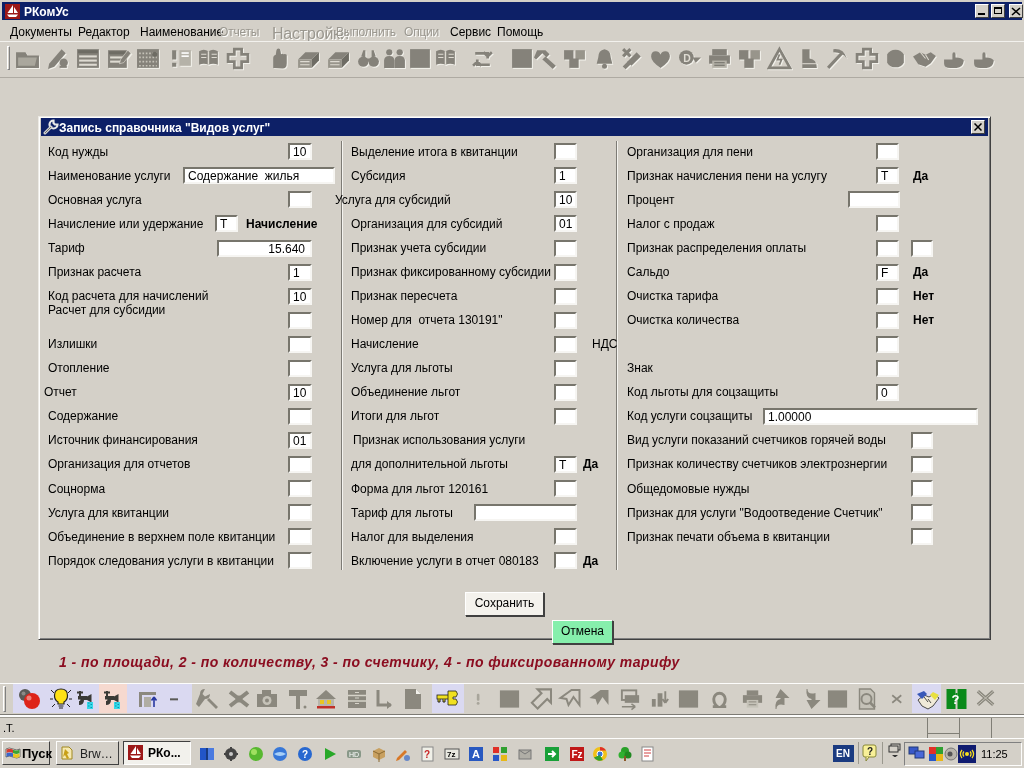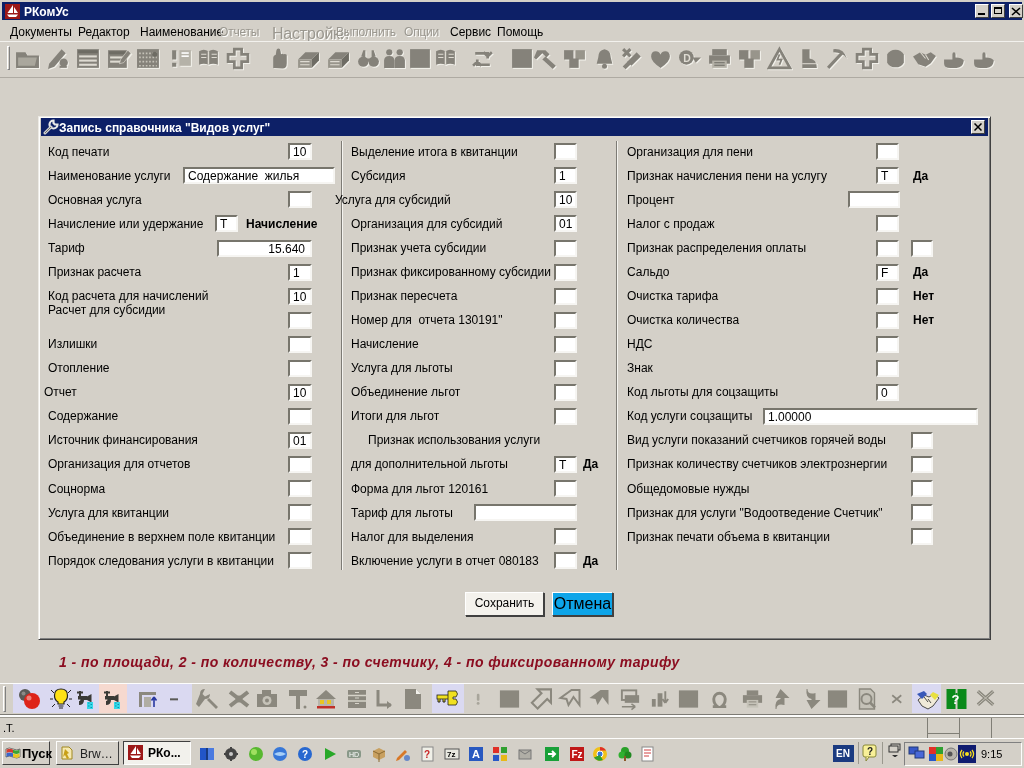--- a/index.html
+++ b/index.html
@@ -195,21 +195,21 @@
   </svg>
 <div class="ab" style="left:59px;top:121px;font-size:12px;font-weight:bold;color:#fff">Запись справочника "Видов услуг"</div>
 <div class="ab" style="left:971px;top:120px;width:14px;height:14px;background:#d4d0c8;border:1px solid;border-color:#fff #404040 #404040 #fff"></div>
 <svg width="8" height="8" viewBox="0 0 8 8" style="position:absolute;left:974px;top:123px">
     <path d="M0.5 0.5 L7.5 7.5 M7.5 0.5 L0.5 7.5" stroke="#000" stroke-width="1.5"></path>
   </svg>
 <div class="ab" style="left:341px;top:141px;width:1px;height:429px;background:#7d7b75"></div>
 <div class="ab" style="left:342px;top:141px;width:1px;height:429px;background:#f4f3ef"></div>
 <div class="ab" style="left:616px;top:141px;width:1px;height:429px;background:#7d7b75"></div>
 <div class="ab" style="left:617px;top:141px;width:1px;height:429px;background:#f4f3ef"></div>
-<div class="lbl" style="left:48px;top:145px">Код печати</div>
+<div class="lbl" style="left:48px;top:145px">Код нужды</div>
 <div class="lbl" style="left:48px;top:169px">Наименование услуги</div>
 <div class="lbl" style="left:48px;top:193px">Основная услуга</div>
 <div class="lbl" style="left:48px;top:217px">Начисление или удержание</div>
 <div class="lbl" style="left:48px;top:241px">Тариф</div>
 <div class="lbl" style="left:48px;top:265px">Признак расчета</div>
 <div class="lbl" style="left:48px;top:289px">Код расчета для начислений</div>
 <div class="lbl" style="left:48px;top:303px">Расчет для субсидии</div>
 <div class="lbl" style="left:48px;top:337px">Излишки</div>
 <div class="lbl" style="left:48px;top:361px">Отопление</div>
 <div class="lbl" style="left:44px;top:385px">Отчет</div>
@@ -244,21 +244,21 @@
 <div class="lbl" style="left:335px;top:193px">Услуга для субсидий</div>
 <div class="lbl" style="left:351px;top:217px">Организация для субсидий</div>
 <div class="lbl" style="left:351px;top:241px">Признак учета субсидии</div>
 <div class="lbl" style="left:351px;top:265px">Признак фиксированному субсидии</div>
 <div class="lbl" style="left:351px;top:289px">Признак пересчета</div>
 <div class="lbl" style="left:351px;top:313px">Номер для&nbsp; отчета 130191"</div>
 <div class="lbl" style="left:351px;top:337px">Начисление</div>
 <div class="lbl" style="left:351px;top:361px">Услуга для льготы</div>
 <div class="lbl" style="left:351px;top:385px">Объединение льгот</div>
 <div class="lbl" style="left:351px;top:409px">Итоги для льгот</div>
-<div class="lbl" style="left:368px;top:433px">Признак использования услуги</div>
+<div class="lbl" style="left:353px;top:433px">Признак использования услуги</div>
 <div class="lbl" style="left:351px;top:457px">для дополнительной льготы</div>
 <div class="lbl" style="left:351px;top:482px">Форма для льгот 120161</div>
 <div class="lbl" style="left:351px;top:506px">Тариф для льготы</div>
 <div class="lbl" style="left:351px;top:530px">Налог для выделения</div>
 <div class="lbl" style="left:351px;top:554px">Включение услуги в отчет 080183</div>
 <div class="fld" style="left:554px;top:143px;width:23px;height:17px;"></div>
 <div class="fld" style="left:554px;top:167px;width:23px;height:17px;">1</div>
 <div class="fld" style="left:554px;top:191px;width:23px;height:17px;">10</div>
 <div class="fld" style="left:554px;top:215px;width:23px;height:17px;">01</div>
 <div class="fld" style="left:554px;top:240px;width:23px;height:17px;"></div>
@@ -277,21 +277,21 @@
 <div class="fld" style="left:554px;top:552px;width:23px;height:17px;"></div>
 <div class="bld" style="left:583px;top:554px">Да</div>
 <div class="lbl" style="left:627px;top:145px">Организация для пени</div>
 <div class="lbl" style="left:627px;top:169px">Признак начисления пени на услугу</div>
 <div class="lbl" style="left:627px;top:193px">Процент</div>
 <div class="lbl" style="left:627px;top:217px">Налог с продаж</div>
 <div class="lbl" style="left:627px;top:241px">Признак распределения оплаты</div>
 <div class="lbl" style="left:627px;top:265px">Сальдо</div>
 <div class="lbl" style="left:627px;top:289px">Очистка тарифа</div>
 <div class="lbl" style="left:627px;top:313px">Очистка количества</div>
-<div class="lbl" style="left:627px;top:337px">НДС</div>
+<div class="lbl" style="left:592px;top:337px">НДС</div>
 <div class="lbl" style="left:627px;top:361px">Знак</div>
 <div class="lbl" style="left:627px;top:385px">Код льготы для соцзащиты</div>
 <div class="lbl" style="left:627px;top:409px">Код услуги соцзащиты</div>
 <div class="lbl" style="left:627px;top:433px">Вид услуги показаний счетчиков горячей воды</div>
 <div class="lbl" style="left:627px;top:457px">Признак количеству счетчиков электрознергии</div>
 <div class="lbl" style="left:627px;top:482px">Общедомовые нужды</div>
 <div class="lbl" style="left:627px;top:506px">Признак для услуги "Водоотведение Счетчик"</div>
 <div class="lbl" style="left:627px;top:530px">Признак печати объема в квитанции</div>
 <div class="fld" style="left:876px;top:143px;width:23px;height:17px;"></div>
 <div class="fld" style="left:876px;top:167px;width:23px;height:17px;">Т</div>
@@ -309,21 +309,21 @@
 <div class="fld" style="left:876px;top:336px;width:23px;height:17px;"></div>
 <div class="fld" style="left:876px;top:360px;width:23px;height:17px;"></div>
 <div class="fld" style="left:876px;top:384px;width:23px;height:17px;">0</div>
 <div class="fld" style="left:763px;top:408px;width:215px;height:17px;">1.00000</div>
 <div class="fld" style="left:911px;top:432px;width:22px;height:17px;"></div>
 <div class="fld" style="left:911px;top:456px;width:22px;height:17px;"></div>
 <div class="fld" style="left:911px;top:480px;width:22px;height:17px;"></div>
 <div class="fld" style="left:911px;top:504px;width:22px;height:17px;"></div>
 <div class="fld" style="left:911px;top:528px;width:22px;height:17px;"></div>
 <div class="ab" style="left:465px;top:592px;width:79px;height:24px;background:#f4f2ed;border:1px solid;border-color:#fff #404040 #404040 #fff;box-shadow:1px 1px 0 #404040;font-size:12px;color:#000;text-align:center;line-height:21px">Сохранить</div>
-<div class="ab" style="left:552px;top:592px;width:61px;height:24px;background:#0ea5e9;border:1px solid;border-color:#fff #404040 #404040 #fff;box-shadow:1px 1px 0 #404040;font-size:16px;color:#000;text-align:center;line-height:21px">Отмена</div>
+<div class="ab" style="left:552px;top:620px;width:61px;height:24px;background:#86efac;border:1px solid;border-color:#fff #404040 #404040 #fff;box-shadow:1px 1px 0 #404040;font-size:12px;color:#000;text-align:center;line-height:21px">Отмена</div>
 <div class="ab" style="left:59px;top:654px;font-size:14px;font-style:italic;font-weight:bold;color:#8b0d20;white-space:nowrap;letter-spacing:0.44px">1 - по площади, 2 - по количеству, 3 - по счетчику, 4 - по фиксированному тарифу</div>
 <div class="ab" style="left:0;top:683px;width:1024px;height:32px;background:#d4d0c8;border-top:1px solid #fdfdfc"></div>
 <div class="ab" style="left:13px;top:684px;width:179px;height:29px;background:#dad9f1"></div>
 <div class="ab" style="left:432px;top:684px;width:32px;height:29px;background:#dad9f1"></div>
 <div class="ab" style="left:912px;top:684px;width:29px;height:29px;background:#dad9f1"></div>
 <div class="ab" style="left:99px;top:684px;width:28px;height:29px;background:#f6d9cf"></div>
 <div class="ab" style="left:3px;top:686px;width:3px;height:26px;border:1px solid;border-color:#fff #808080 #808080 #fff"></div>
 <svg width="30" height="24" viewBox="0 0 24 24" style="position:absolute;left:14px;top:687px">
     <circle cx="8" cy="8" r="6" fill="#5a5a56"></circle>
     <circle cx="6.5" cy="6.5" r="2" fill="#8a8a86"></circle>
@@ -616,12 +616,12 @@
   </svg>
 <svg width="14" height="14" viewBox="0 0 14 14" style="position:absolute;left:944px;top:747px">
     <circle cx="7" cy="7" r="6" fill="#b8b5ac" stroke="#777"></circle>
     <circle cx="6" cy="7" r="2.5" fill="#555"></circle>
   </svg>
 <div class="ab" style="left:958px;top:745px;width:18px;height:18px;background:#101c70"></div>
 <svg width="18" height="18" viewBox="0 0 18 18" style="position:absolute;left:958px;top:745px">
     <circle cx="9" cy="9" r="2" fill="#f8e020"></circle>
     <path d="M4 5 a6.5 6.5 0 0 0 0 8 M14 5 a6.5 6.5 0 0 1 0 8 M6 6.5 a3.5 3.5 0 0 0 0 5 M12 6.5 a3.5 3.5 0 0 1 0 5" stroke="#f8e020" fill="none" stroke-width="1.3"></path>
   </svg>
-<div class="ab" style="left:981px;top:748px;font-size:11px;color:#000">9:15</div>
+<div class="ab" style="left:981px;top:748px;font-size:11px;color:#000">11:25</div>
 </body></html>

